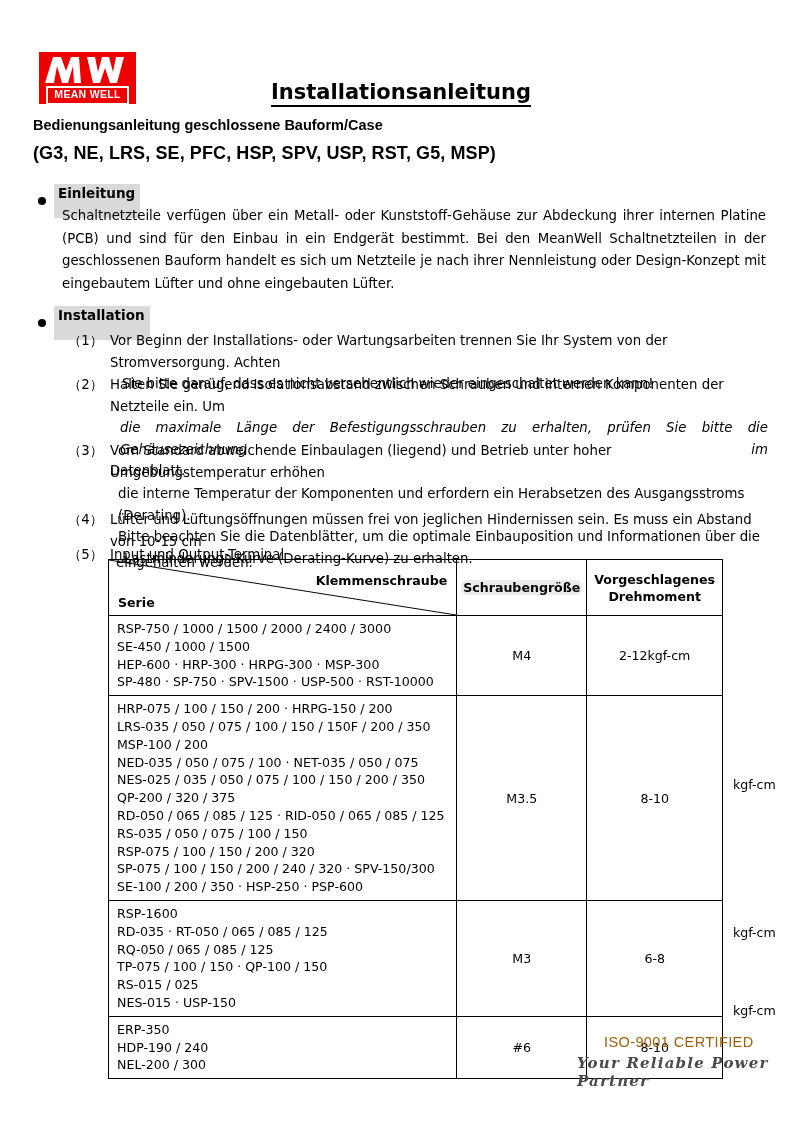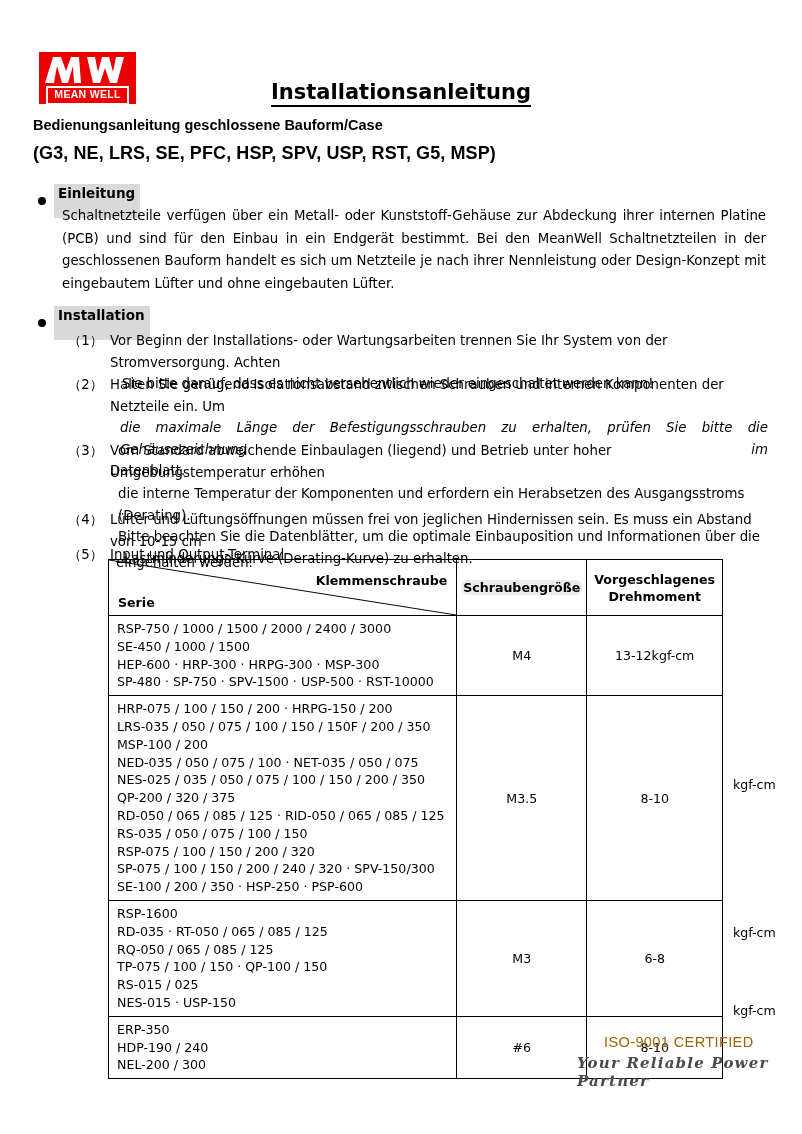--- a/index.html
+++ b/index.html
@@ -354,21 +354,21 @@
       <tr>
         <td>
           <div class="serie-cell">
             <div>RSP-750 / 1000 / 1500 / 2000 / 2400 / 3000</div>
             <div>SE-450 / 1000 / 1500</div>
             <div>HEP-600 · HRP-300 · HRPG-300 · MSP-300</div>
             <div>SP-480 · SP-750 · SPV-1500 · USP-500 · RST-10000</div>
           </div>
         </td>
         <td class="center-cell">M4</td>
-        <td class="center-cell">13-12kgf-cm</td>
+        <td class="center-cell">2-12kgf-cm</td>
       </tr>
 
       <tr>
         <td>
           <div class="serie-cell">
             <div>HRP-075 / 100 / 150 / 200 · HRPG-150 / 200</div>
             <div>LRS-035 / 050 / 075 / 100 / 150 / 150F / 200 / 350</div>
             <div>MSP-100 / 200</div>
             <div>NED-035 / 050 / 075 / 100 · NET-035 / 050 / 075</div>
             <div>NES-025 / 035 / 050 / 075 / 100 / 150 / 200 / 350</div>

